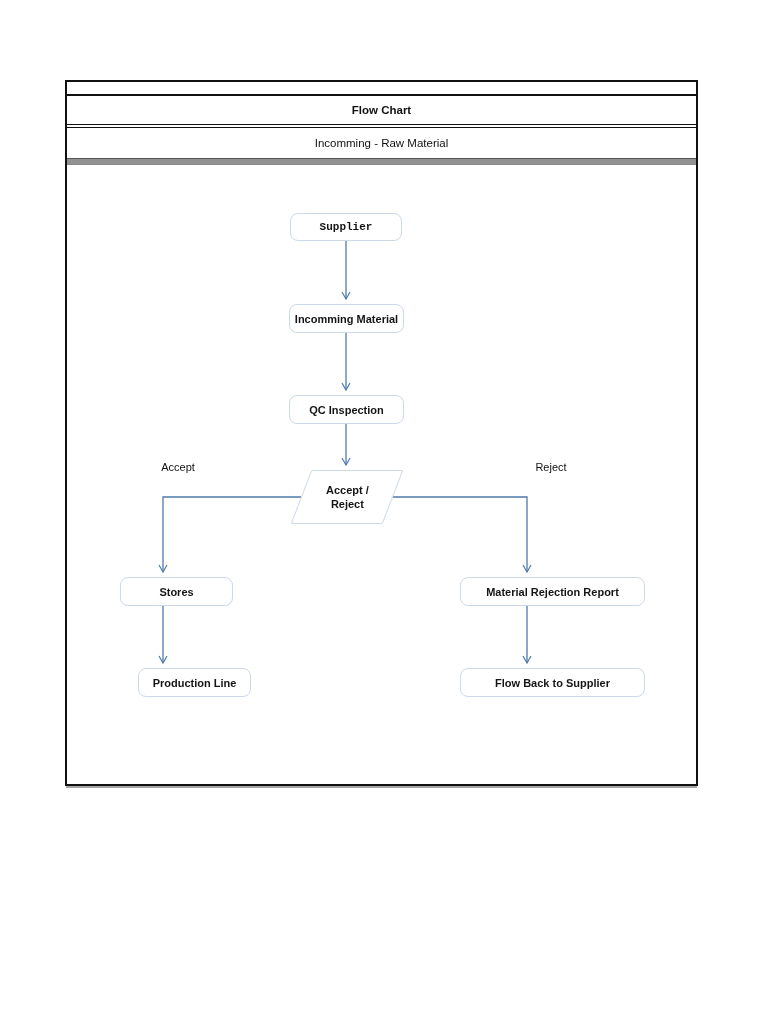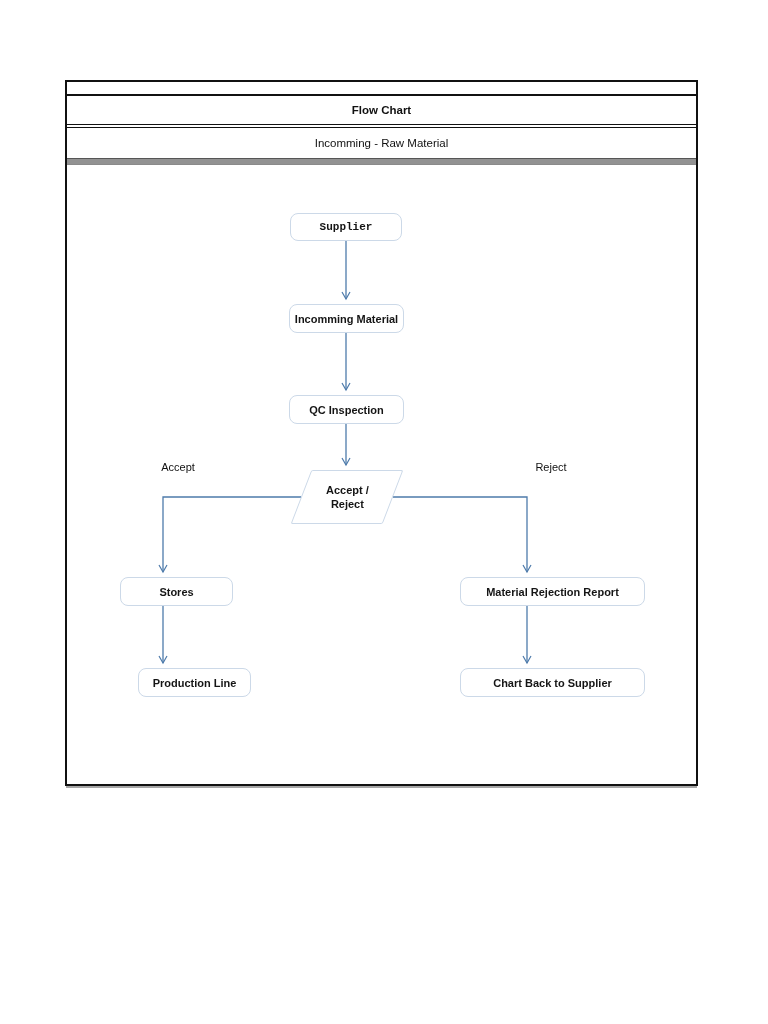--- a/index.html
+++ b/index.html
@@ -179,18 +179,18 @@
 
       <div class="node node-mrr">
         <span>Material Rejection Report</span>
       </div>
 
       <div class="node node-production">
         <span>Production Line</span>
       </div>
 
       <div class="node node-sendback">
-        <span>Chart Back to Supplier</span>
+        <span>Flow Back to Supplier</span>
       </div>
 
     </div>
   </div>
 </div>
 
 </body></html>

